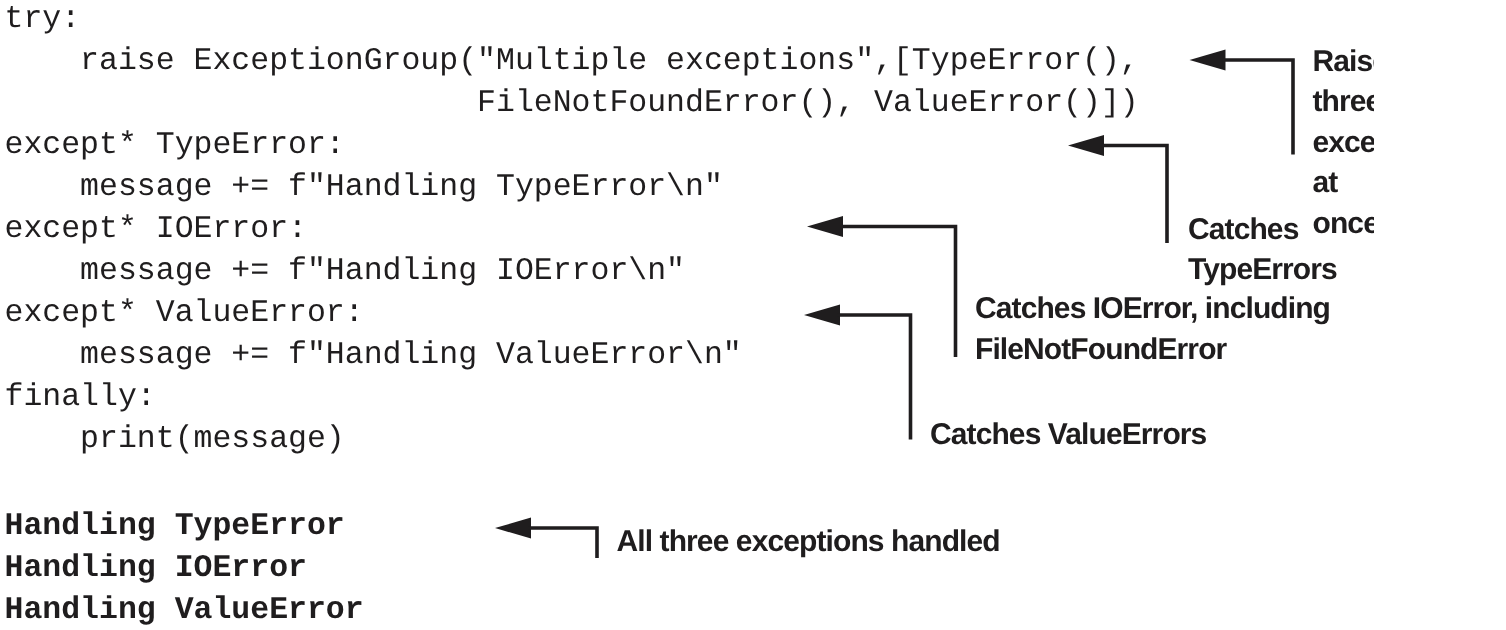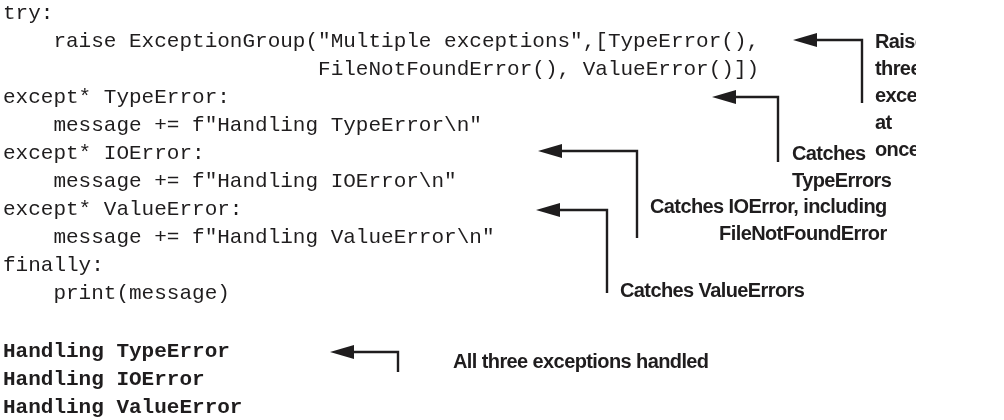--- a/index.html
+++ b/index.html
@@ -56,23 +56,23 @@
     font-family: "Liberation Sans", sans-serif;
     font-weight: 700;
     font-size: 20px;
     line-height: 27px;
     letter-spacing: -0.6px;
     color: #1f1d1e;
     white-space: pre-line;
   }
   .callout.raises      { left: 875px; top: 28px;  }
   .callout.typeerrors  { left: 792px; top: 140px; }
-  .callout.ioerror     { left: 650px; top: 193px; text-align: right; }
+  .callout.ioerror     { left: 650px; top: 193px; }
   .callout.valueerrors { left: 620px; top: 277px; text-align: right; }
-  .callout.allthree    { left: 411px; top: 348px; margin-left: 42px; }
+  .callout.allthree    { left: 411px; top: 348px; }
 </style>
 </head>
 <body>
 
 <div class="canvas">
 
   <pre class="code">try:
     raise ExceptionGroup("Multiple exceptions",[TypeError(),
                          FileNotFoundError(), ValueError()])
 except* TypeError:

